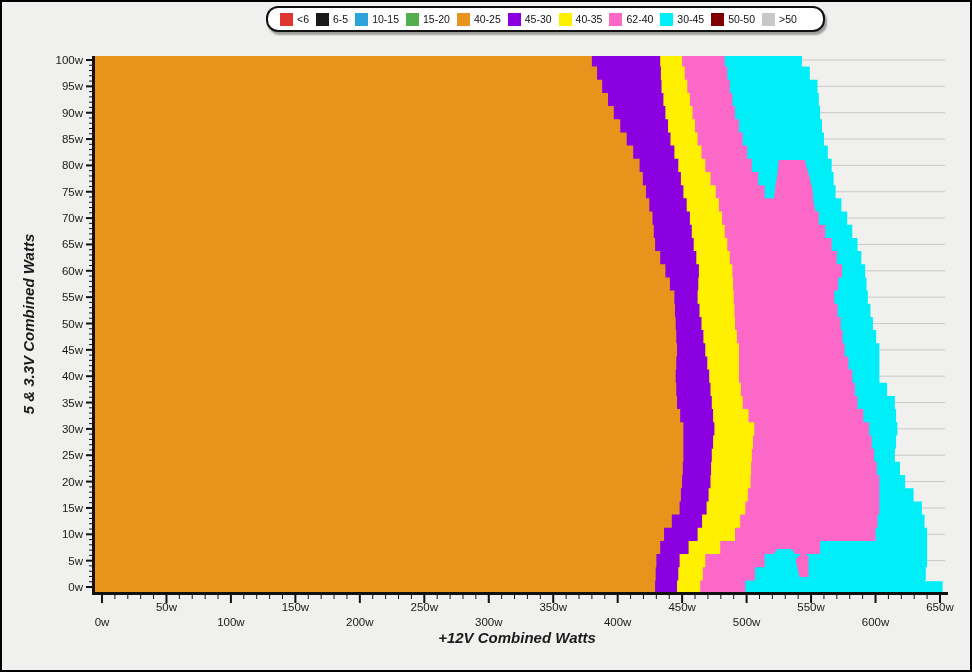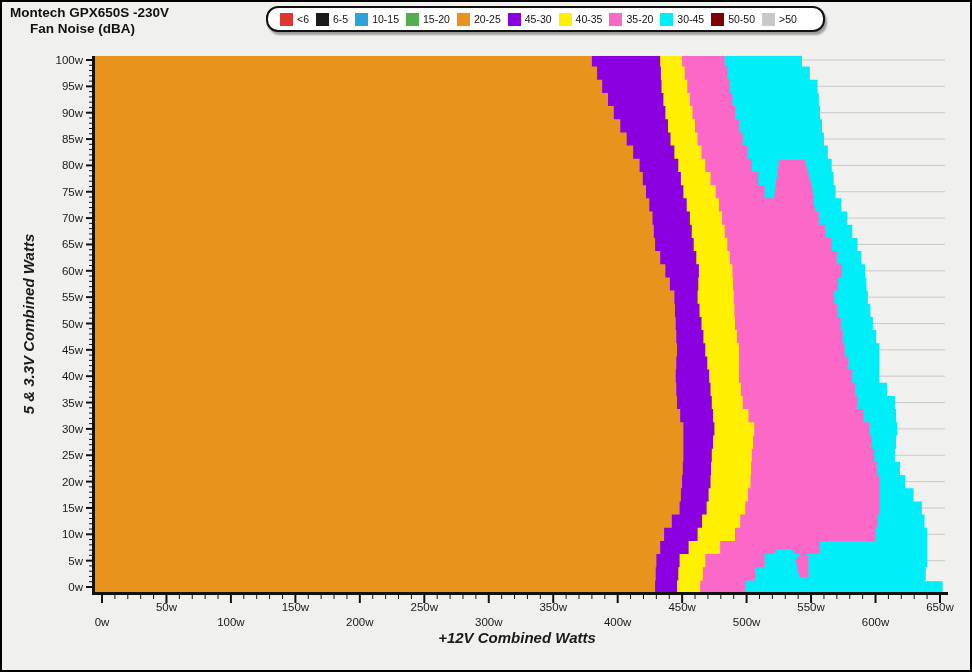--- a/index.html
+++ b/index.html
@@ -19,56 +19,52 @@
   .legend-item:last-child{margin-right:14px;text-align:center;}
   .legend-swatch{width:13px;height:13px;margin-right:4px;display:inline-block;}
   .legend-label{font-size:10.5px;color:#111;white-space:nowrap;}
   svg{position:absolute;top:0;left:0;}
   text{font-family:"Liberation Sans", sans-serif;}
 </style>
 </head>
 <body>
 
 <div class="frame">
-  <div class="title">
-    <div>Montech GPX650S -230V</div>
-    <div class="t2">Fan Noise (dBA)</div>
-  </div>
   <div class="legend" id="legend">
       <span class="legend-item">
         <span class="legend-swatch" style="background: rgb(222, 55, 50);"></span>
         <span class="legend-label">&lt;6</span>
       </span>
       <span class="legend-item">
         <span class="legend-swatch" style="background: rgb(26, 26, 26);"></span>
         <span class="legend-label">6-5</span>
       </span>
       <span class="legend-item">
         <span class="legend-swatch" style="background: rgb(43, 164, 217);"></span>
         <span class="legend-label">10-15</span>
       </span>
       <span class="legend-item">
         <span class="legend-swatch" style="background: rgb(82, 174, 78);"></span>
         <span class="legend-label">15-20</span>
       </span>
       <span class="legend-item">
         <span class="legend-swatch" style="background: rgb(231, 147, 28);"></span>
-        <span class="legend-label">20-25</span>
+        <span class="legend-label">40-25</span>
       </span>
       <span class="legend-item">
         <span class="legend-swatch" style="background: rgb(138, 0, 224);"></span>
         <span class="legend-label">45-30</span>
       </span>
       <span class="legend-item">
         <span class="legend-swatch" style="background: rgb(255, 240, 0);"></span>
         <span class="legend-label">40-35</span>
       </span>
       <span class="legend-item">
         <span class="legend-swatch" style="background: rgb(251, 104, 200);"></span>
-        <span class="legend-label">35-20</span>
+        <span class="legend-label">62-40</span>
       </span>
       <span class="legend-item">
         <span class="legend-swatch" style="background: rgb(0, 238, 248);"></span>
         <span class="legend-label">30-45</span>
       </span>
       <span class="legend-item">
         <span class="legend-swatch" style="background: rgb(126, 0, 0);"></span>
         <span class="legend-label">50-50</span>
       </span>
       <span class="legend-item">

